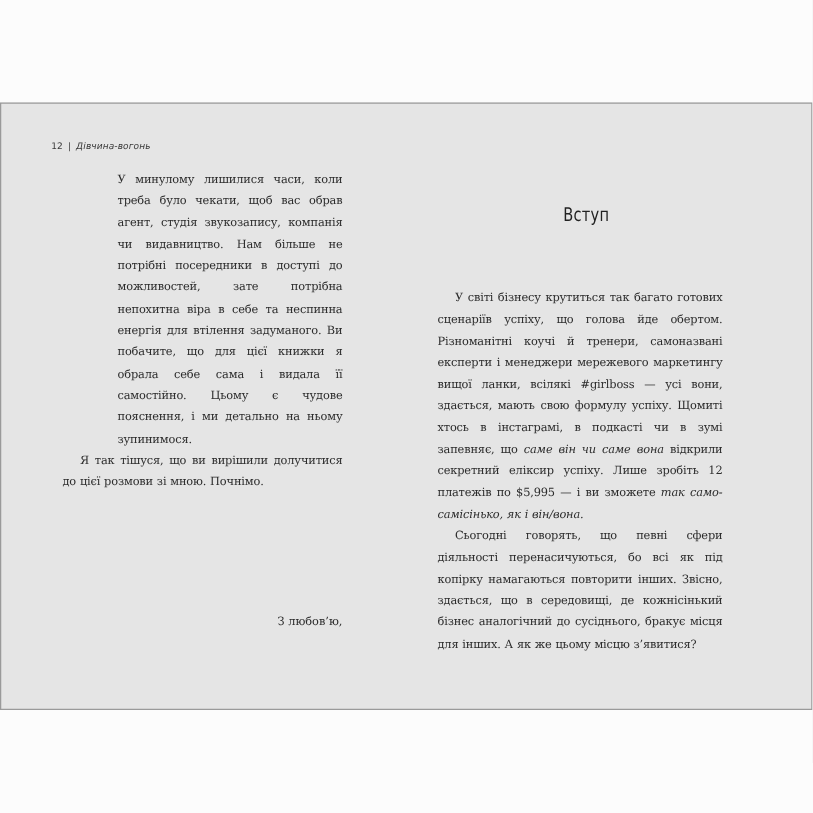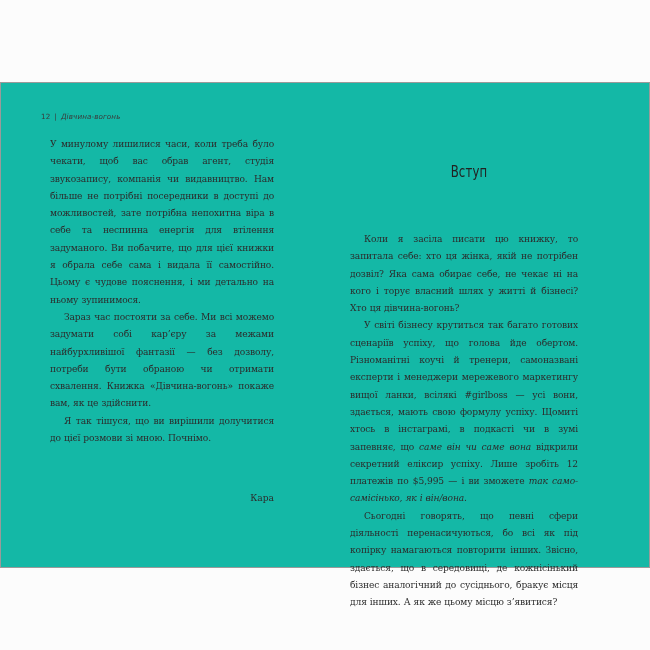--- a/index.html
+++ b/index.html
@@ -14,21 +14,21 @@
       position: relative;
       font-family: "DejaVu Serif", serif;
       color: #2a2a2a;
     }
     .spread {
       position: absolute;
       left: 0;
       top: 82px;
       width: 648px;
       height: 484px;
-      background: #14b8a6;
+      background: #e5e5e5;
       border: 1px solid #9a9a9a;
       border-left-width: 1px;
     }
     .page {
       position: absolute;
       top: 0;
       height: 100%;
     }
     .page-left {
       left: 0;
@@ -67,21 +67,21 @@
     }
     .right-text {
       left: 43px;
       top: 148px;
       width: 228px;
     }
     .text-block p {
       margin: 0;
       text-indent: 14px;
     }
-    .text-block p.first-noindent { text-indent: 0; }
+    .text-block p.first-noindent { text-indent: 0; margin-left: 44px; }
     .text-block em { }
 
     .signoff {
       position: absolute;
       right: 51px;
       top: 407px;
       width: 160px;
       text-align: right;
       font-size: 9.1px;
       line-height: 17.3px;
@@ -107,32 +107,30 @@
 
 <div class="spread">
 
   <div class="page page-left">
     <div class="running-head">
       <span class="num">12</span><span class="sep">|</span><span class="book">Дівчина-вогонь</span>
     </div>
 
     <div class="text-block left-text">
       <p class="first-noindent">У минулому лишилися часи, коли треба було чекати, щоб вас обрав агент, студія звукозапису, компанія чи видавництво. Нам більше не потрібні посередники в доступі до можливостей, зате потрібна непохитна віра в себе та неспинна енергія для втілення задуманого. Ви побачите, що для цієї книжки я обрала себе сама і видала її самостійно. Цьому є чудове пояснення, і ми детально на ньому зупинимося.</p>
-      <p>Зараз час постояти за себе. Ми всі можемо задумати собі кар’єру за межами найбурхливішої фантазії — без дозволу, потреби бути обраною чи отримати схвалення. Книжка «Дівчина-вогонь» покаже вам, як це здійснити.</p>
       <p>Я так тішуся, що ви вирішили долучитися до цієї розмови зі мною. Почнімо.</p>
     </div>
 
     <div class="signoff">
-      <div>Кара</div>
+      <div>З любов’ю,</div>
     </div>
   </div>
 
   <div class="page page-right">
     <div class="chapter-title">Вступ</div>
 
     <div class="text-block right-text">
-      <p><span>Коли я засіла писати цю книжку, то запитала себе: хто ця жінка, якій не потрібен дозвіл? Яка сама обирає себе, не чекає ні на кого і торує власний шлях у житті й бізнесі? Хто ця дівчина-вогонь?</span></p>
       <p><span>У світі бізнесу крутиться так багато готових сценаріїв успіху, що голова йде обертом. Різноманітні коучі й тренери, самоназвані експерти і менеджери мережевого маркетингу вищої ланки, всілякі #girlboss — усі вони, здається, мають свою формулу успіху. Щомиті хтось в інстаграмі, в подкасті чи в зумі запевняє, що </span><em>саме він чи саме вона</em><span> відкрили секретний еліксир успіху. Лише зробіть 12 платежів по $5,995 — і ви зможете </span><em>так само-самісінько, як і він/вона.</em></p>
       <p><span>Сьогодні говорять, що певні сфери діяльності перенасичуються, бо всі як під копірку намагаються повторити інших. Звісно, здається, що в середовищі, де кожнісінький бізнес аналогічний до сусіднього, бракує місця для інших. А як же цьому місцю з’явитися?</span></p>
     </div>
   </div>
 
 </div>
 
 </body></html>

